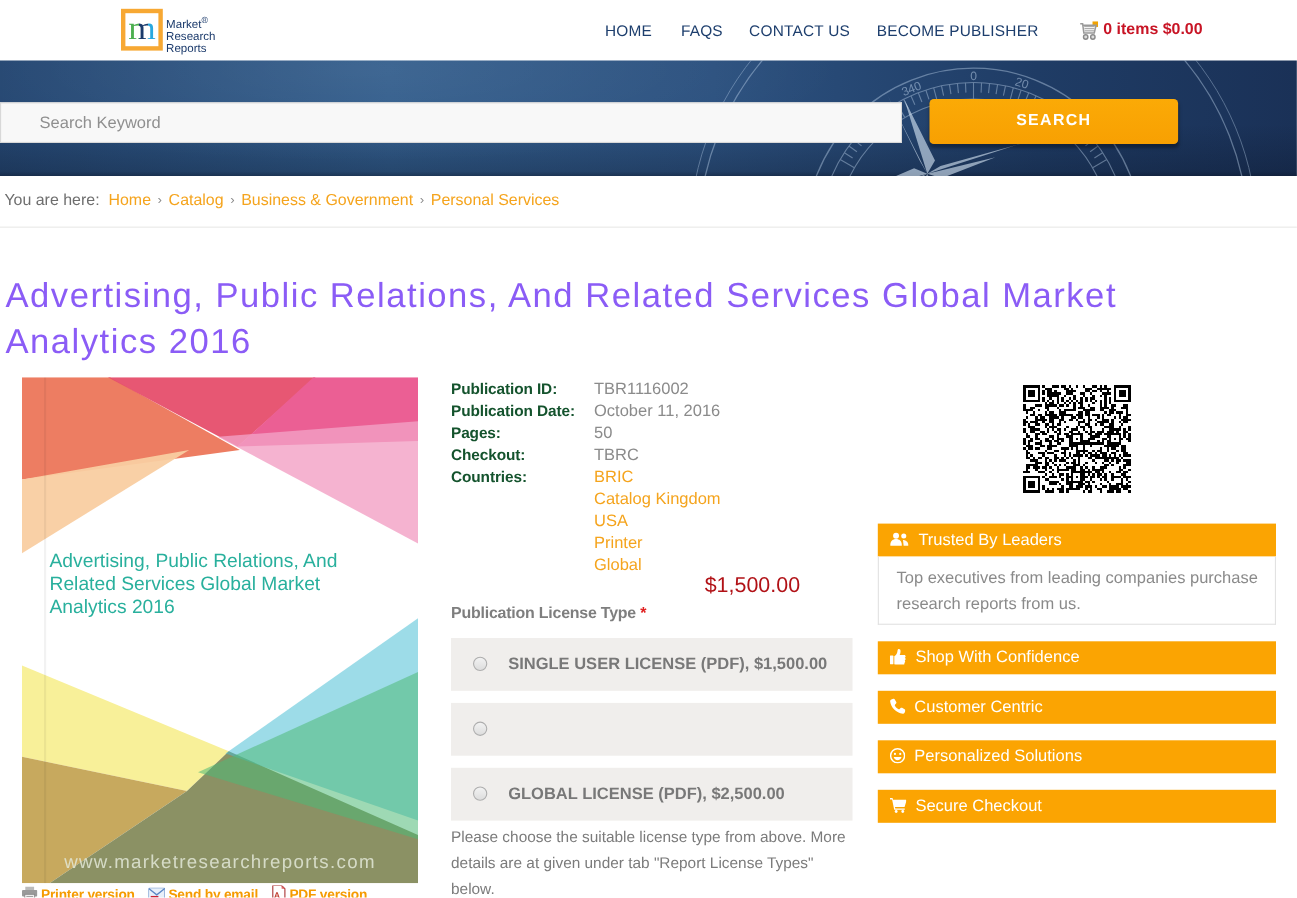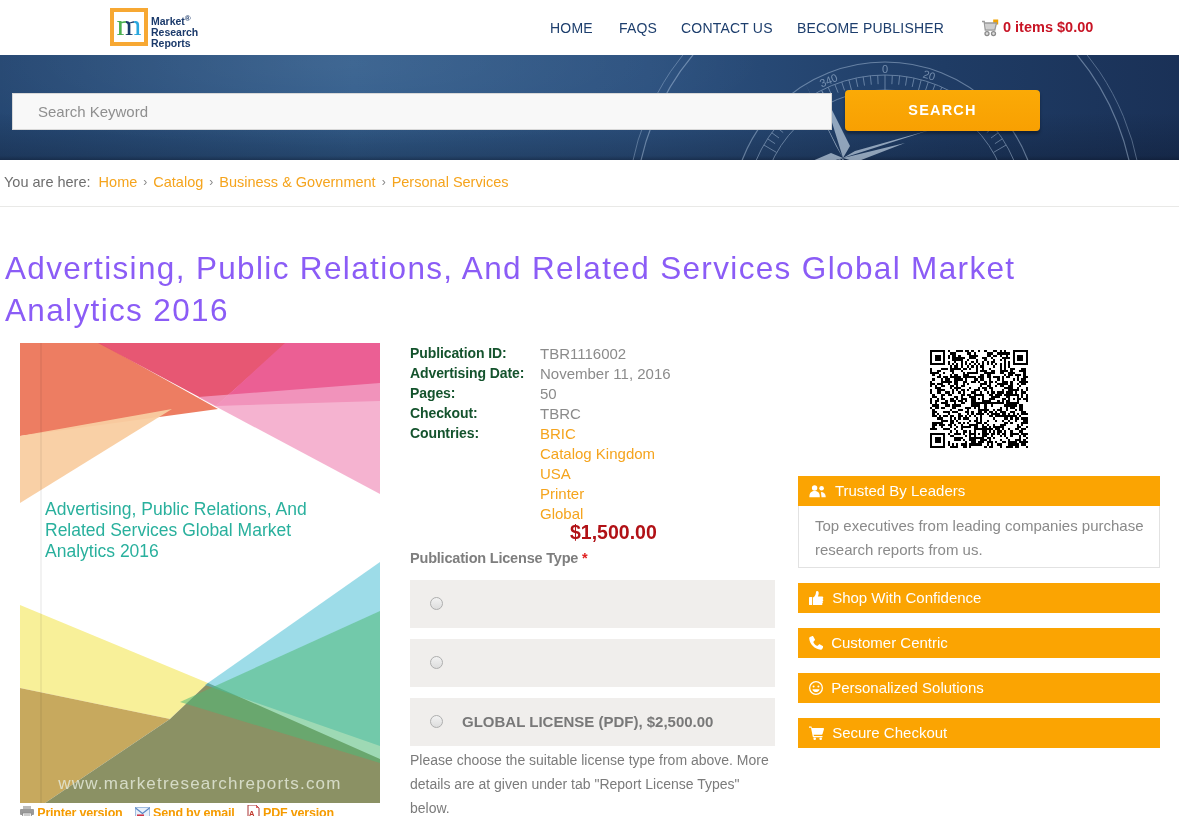--- a/index.html
+++ b/index.html
@@ -1,42 +1,42 @@
 <!DOCTYPE html>
 <html><head><meta charset="utf-8"><style>
 *{margin:0;padding:0;box-sizing:border-box}
 html,body{width:1179px;height:816px;overflow:hidden;background:#fff;
   font-family:"Liberation Sans",sans-serif;position:relative}
 .abs{position:absolute}
 a{text-decoration:none}
 
 .nav{position:absolute;top:0;color:#1d3e6d;font-size:14px;letter-spacing:.2px}
-.logotxt{position:absolute;left:151px;top:13px;color:#1b3a6b;font-weight:bold;
+.logotxt{position:absolute;left:151px;top:13px;color:#1b3a6b;font-weight:normal;
   font-size:10.5px;line-height:11px;letter-spacing:0}
 
 .banner{position:absolute;left:0;top:55px;width:1179px;height:105px;overflow:hidden;
   background:radial-gradient(60% 130% at 28% 8%,rgba(255,255,255,.07),rgba(255,255,255,0) 62%),linear-gradient(180deg,rgba(9,17,34,0) 55%,rgba(9,17,34,.28) 96%,rgba(9,17,34,.5) 100%),linear-gradient(90deg,#254772 0%,#315c8b 30%,#2c517f 55%,#1f3c65 80%,#1a3157 100%);}
-.srch{position:absolute;left:12px;top:38px;width:820px;height:37px;background:#f8f8f8;
-  border:1px solid #d8d8d8;color:#8f8f8f;font-size:15px;line-height:35px;padding-left:25px}
-.sbtn{position:absolute;left:845px;top:35px;width:195px;height:41px;border-radius:4px;
+.srch{position:absolute;left:0;top:38px;width:820px;height:37px;background:#f8f8f8;
+  border:1px solid #d8d8d8;color:#8f8f8f;font-size:15px;line-height:35px;padding-left:35px}
+.sbtn{position:absolute;left:845px;top:35px;width:226px;height:41px;border-radius:4px;
   background:linear-gradient(#fbaa06,#f8a002);box-shadow:0 3px 3px rgba(0,0,0,.35);
   color:#fff;font-weight:bold;font-size:14.5px;letter-spacing:1.2px;text-align:center;line-height:41px}
 
 .bc{position:absolute;left:4px;top:174px;font-size:14.5px;color:#6e6e6e;width:1100px}
 .bc a{color:#f5a41d}
 .bc .sep{color:#8a8a8a;font-size:12px;padding:0 6px;position:relative;top:-1px}
 .rule{position:absolute;left:0;top:206px;width:1179px;border-top:1px solid #e9e9e7}
 h1{position:absolute;left:5px;top:247px;width:1060px;font-size:31.5px;line-height:42px;
   font-weight:normal;color:#8b5cf6;letter-spacing:1.35px}
 
 .lbl{position:absolute;left:410px;color:#14532d;font-weight:bold;font-size:14px;letter-spacing:-.1px}
 .val{position:absolute;left:540px;color:#8b8b8b;font-size:15px}
 .cty{position:absolute;left:540px;color:#f5a41d;font-size:15px}
-.price{position:absolute;left:570px;top:521px;width:200px;text-align:left;color:#b11116;
-  font-weight:bold;font-size:19.5px}
+.price{position:absolute;left:584px;top:521px;width:200px;text-align:center;color:#b11116;
+  font-weight:normal;font-size:19.5px}
 .pltlbl{position:absolute;left:410px;top:550px;color:#7e7e7e;font-weight:bold;font-size:14.5px;letter-spacing:-.2px}
 .lic{position:absolute;left:410px;width:365px;height:48px;background:#f0eeec;color:#787878;
   font-weight:bold;font-size:15px;line-height:48px}
 .lic .rad{position:absolute;left:20px;top:17px;width:13px;height:13px;border-radius:50%;
   border:1px solid #aeaeae;background:linear-gradient(#f2f2f2,#ddd)}
 .lic span{position:absolute;left:52px;white-space:nowrap}
 .plea{position:absolute;left:410px;top:748px;width:430px;color:#7b7b7b;font-size:14px;line-height:24px}
 
 .obar{position:absolute;left:798px;width:362px;height:30px;background:#fba402;color:#fff;
   font-size:15px;line-height:30px}
@@ -192,36 +192,37 @@
  <svg width="13" height="14" viewBox="0 0 13 14">
       <path d="M1 0h8l3 3v11H1z" fill="#fff" stroke="#a33" stroke-width="1"></path>
       <path d="M9 0l3 3H9z" fill="#d66"></path>
       <text x="2" y="11" font-size="7.5" font-weight="bold" fill="#c0392b" font-family="Liberation Sans">A</text>
     </svg>
  <a> PDF version</a>
 </div>
 
 <div class="lbl" style="top:345px">Publication ID:</div>
 <div class="val" style="top:345px">TBR1116002</div>
-<div class="lbl" style="top:365px">Advertising Date:</div>
-<div class="val" style="top:365px">November 11, 2016</div>
+<div class="lbl" style="top:365px">Publication Date:</div>
+<div class="val" style="top:365px">October 11, 2016</div>
 <div class="lbl" style="top:385px">Pages:</div>
 <div class="val" style="top:385px">50</div>
 <div class="lbl" style="top:405px">Checkout:</div>
 <div class="val" style="top:405px">TBRC</div>
 <div class="lbl" style="top:425px">Countries:</div>
 <div class="cty" style="top:425px">BRIC</div>
 <div class="cty" style="top:445px">Catalog Kingdom</div>
 <div class="cty" style="top:465px">USA</div>
 <div class="cty" style="top:485px">Printer</div>
 <div class="cty" style="top:505px">Global</div>
 <div class="price">$1,500.00</div>
 <div class="pltlbl">Publication License Type <span style="color:#e02020">*</span></div>
 <div class="lic" style="top:580px">
     <span class="rad"></span>
+    <span>SINGLE USER LICENSE (PDF), $1,500.00</span>
   </div>
 <div class="lic" style="top:639px">
     <span class="rad"></span>
   </div>
 <div class="lic" style="top:698px">
     <span class="rad"></span>
     <span>GLOBAL LICENSE (PDF), $2,500.00</span>
   </div>
 <div class="plea">Please choose the suitable license type from above. More<br>details are at given under tab "Report License Types"<br>below.</div>
 

